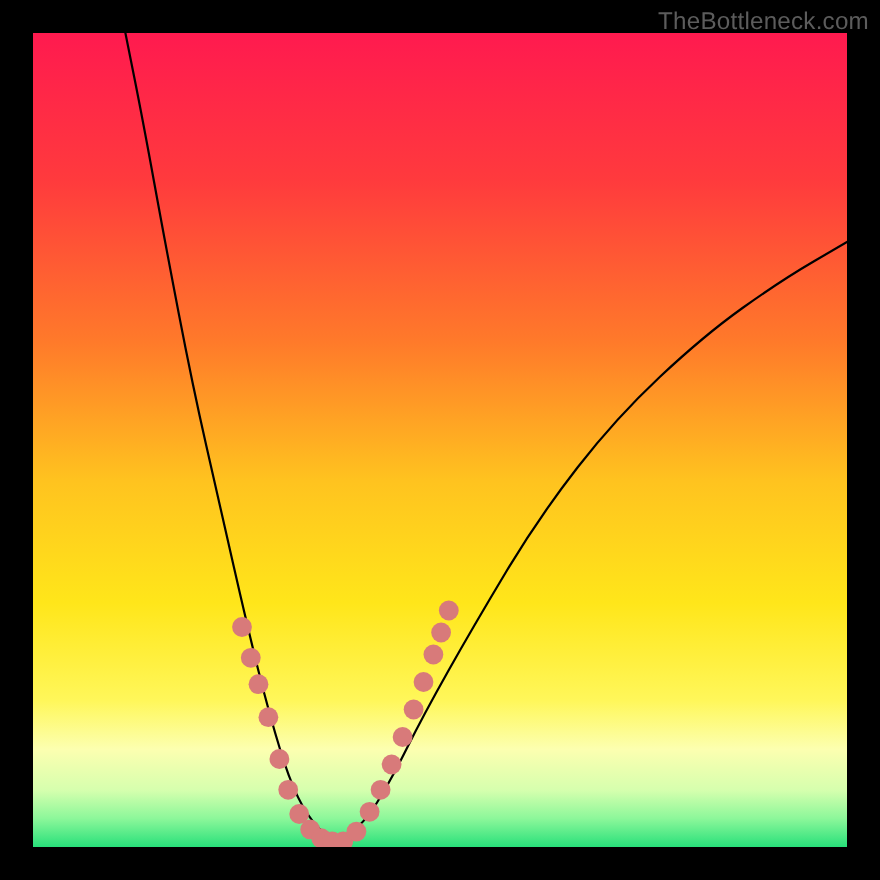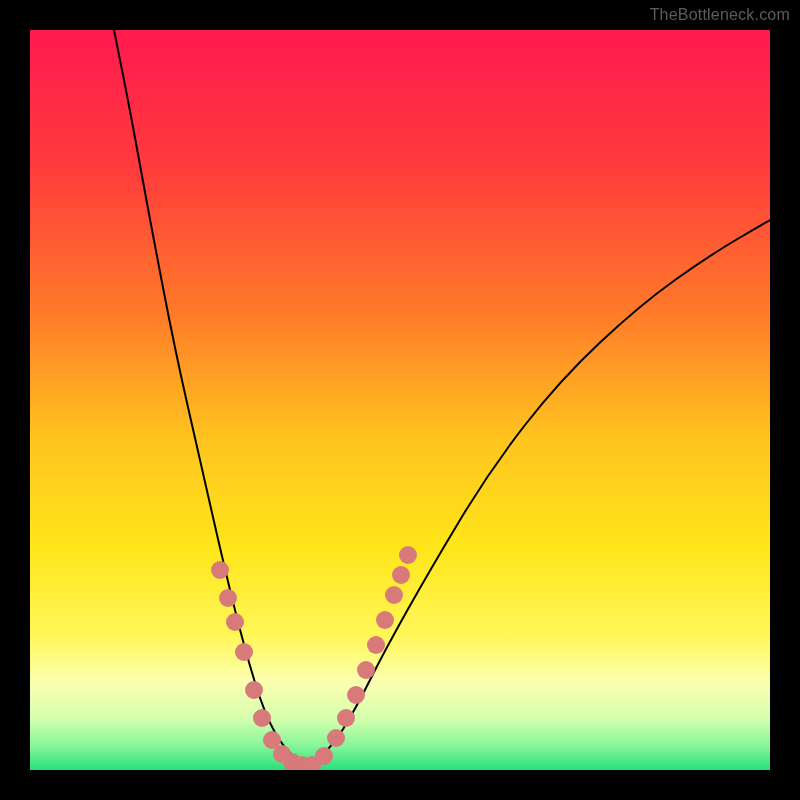--- a/index.html
+++ b/index.html
@@ -24,21 +24,21 @@
     left: 0;
     top: 0;
     width: 100%;
     height: 100%;
   }
   .watermark {
     position: absolute;
     top: 6px;
     right: 10px;
     color: #5c5c5c;
-    font-size: 16px;
+    font-size: 22px;
     font-weight: 500;
     letter-spacing: 0.2px;
   }
   svg.curve {
     position: absolute;
     left: 0;
     top: 0;
     width: 100%;
     height: 100%;
   }

